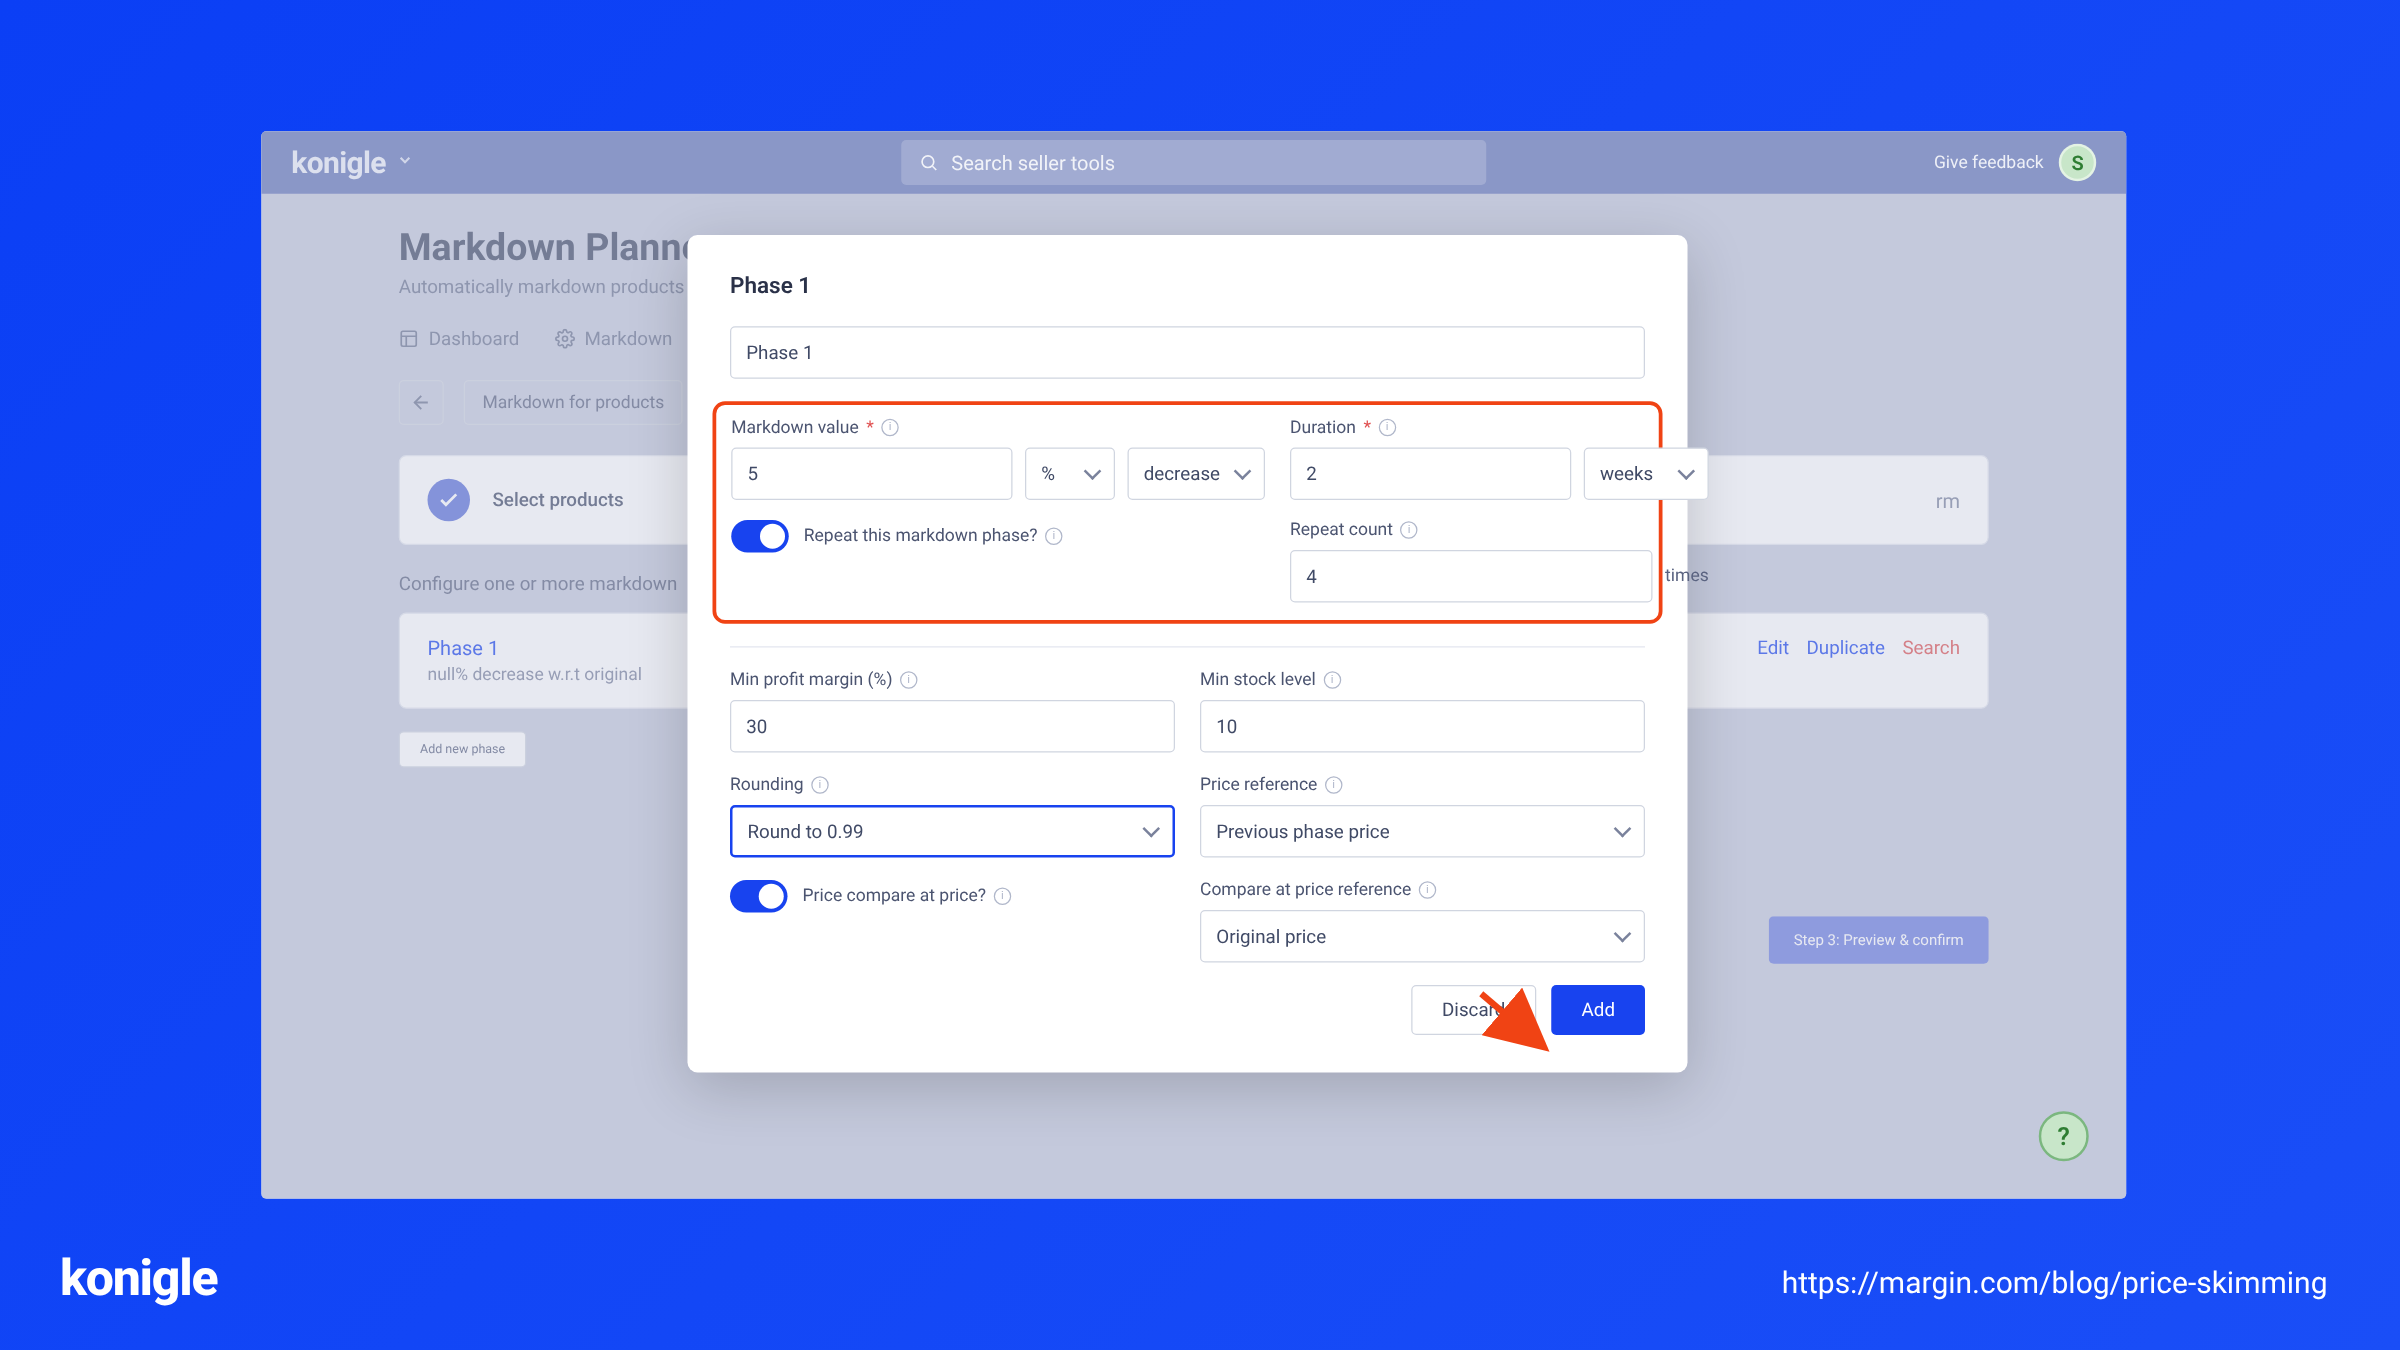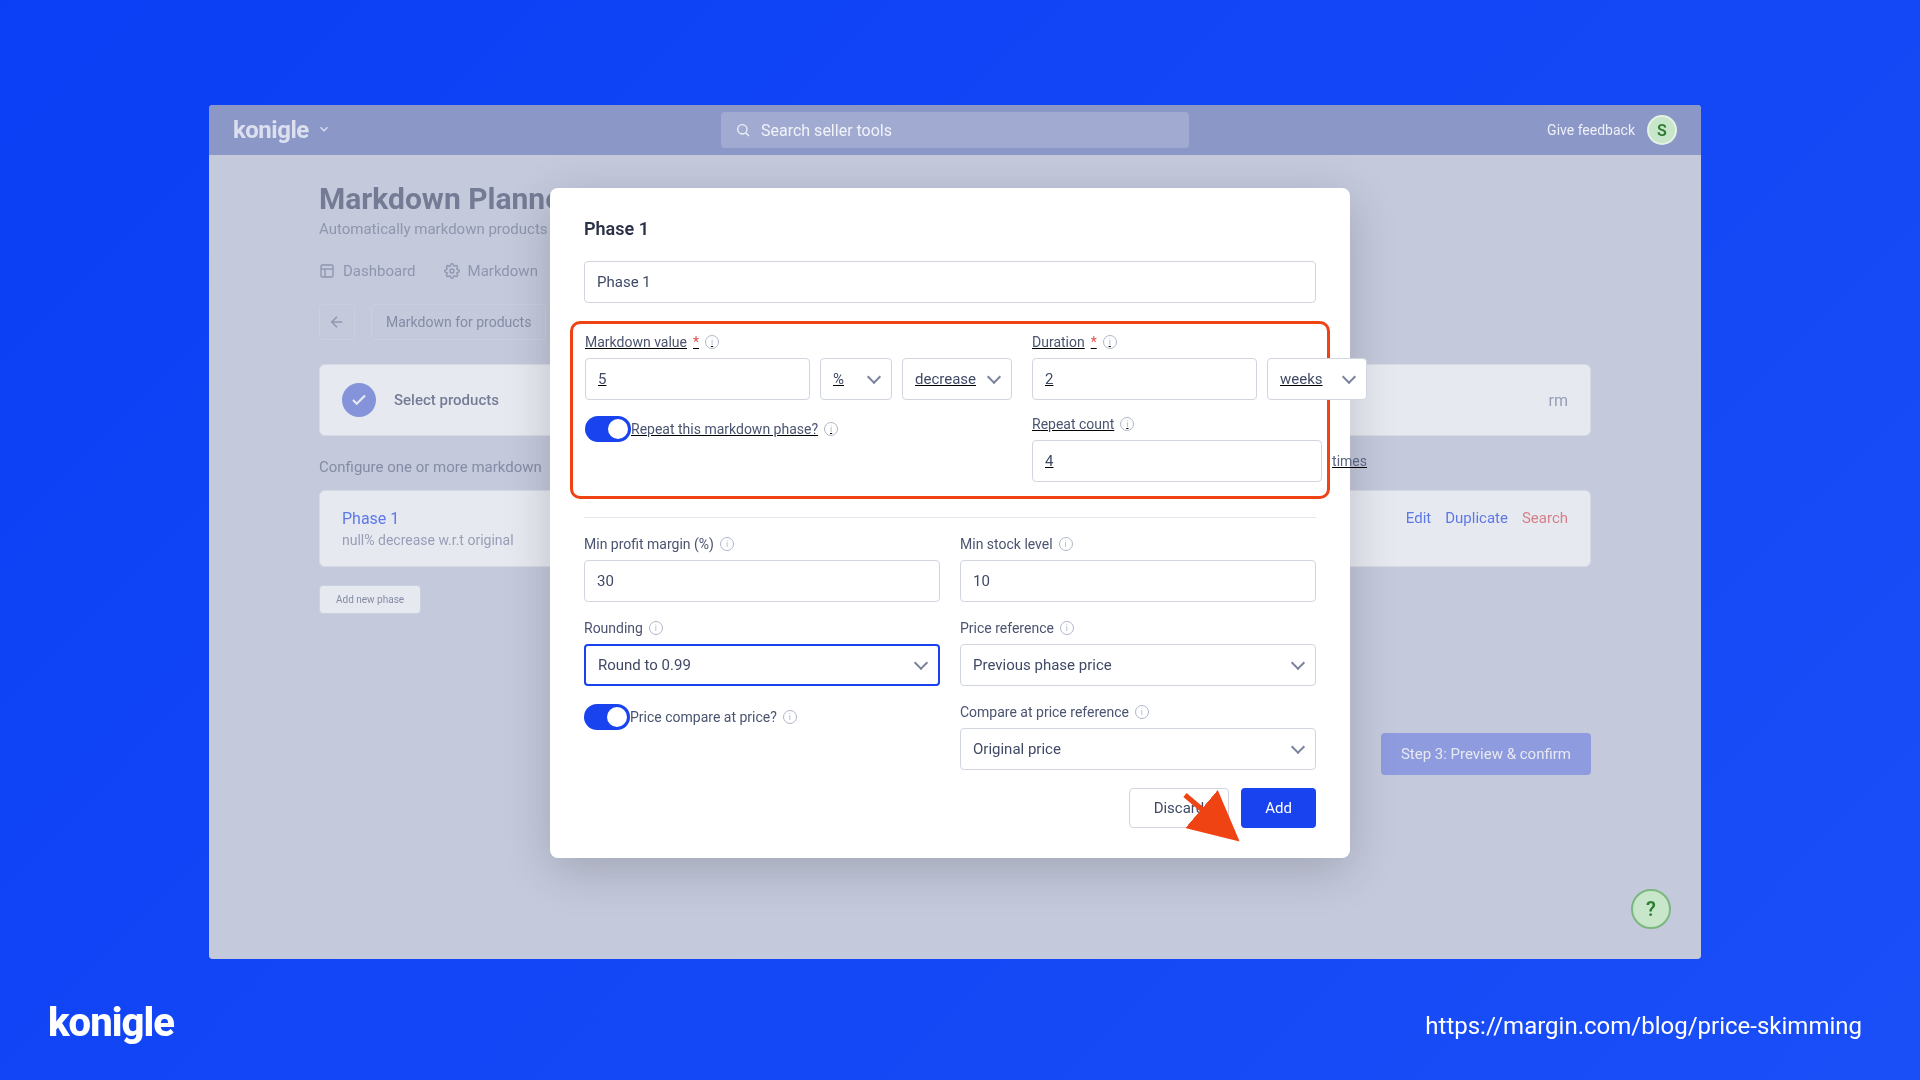--- a/index.html
+++ b/index.html
@@ -30,39 +30,39 @@
 
 .configure-text { font-size: 15px; color: #5a6380; margin-bottom: 14px; }
 .phase-card { background: #fff; border: 1px solid #e3e6ef; border-radius: 6px; padding: 18px 22px; display: flex; justify-content: space-between; margin-bottom: 18px; }
 .phase-left-title { color: #1843ef; font-size: 16px; margin-bottom: 4px; }
 .phase-left-sub { color: #7a829c; font-size: 14px; }
 .phase-actions { display: flex; gap: 14px; font-size: 15px; }
 .action-blue { color: #1843ef; }
 .action-red { color: #e05050; }
 .add-phase { border: 1px solid #d0d5e0; background: #fff; border-radius: 4px; padding: 8px 16px; font-size: 10px; color: #5a6380; display: inline-block; }
 
-.step3-btn { position: absolute; right: 110px; top: 578px; background: #6b7de0; color: #fff; padding: 12px 20px; border-radius: 4px; font-size: 15px; }
+.step3-btn { position: absolute; right: 110px; top: 578px; background: #6b7de0; color: #fff; padding: 12px 20px; border-radius: 4px; font-size: 12px; }
 
 .modal-overlay { position: absolute; inset: 0; background: rgba(106,118,164,0.35); }
 
 .modal { position: absolute; left: 550px; top: 188px; width: 800px; background: #fff; border-radius: 8px; padding: 30px 34px 30px 34px; box-shadow: 0 12px 48px rgba(0,0,0,0.18); }
 .modal-title { font-size: 18px; font-weight: 600; color: #2a3148; margin-bottom: 22px; }
 .name-input { width: 100%; height: 42px; border: 1px solid #d0d5e0; border-radius: 4px; padding: 0 12px; font-size: 15px; color: #404a66; margin-bottom: 18px; }
 
 .highlight-box { border: 3px solid #f04314; border-radius: 10px; padding: 10px 12px 14px 12px; margin: 0 -14px 18px -14px; }
-.field-row { display: flex; gap: 20px; text-decoration: underline; }
+.field-row { display: flex; gap: 20px; }
 .field-col { flex: 1; }
 .field-label { font-size: 14px; color: #4b5470; margin-bottom: 8px; display: flex; align-items: center; gap: 6px; }
 .req { color: #e05050; }
 .info-ico { width: 14px; height: 14px; border: 1px solid #b0b7ca; border-radius: 50%; display: inline-flex; align-items: center; justify-content: center; font-size: 9px; color: #b0b7ca; }
 .input-group { display: flex; gap: 10px; }
 .text-input { height: 42px; border: 1px solid #d0d5e0; border-radius: 4px; padding: 0 12px; font-size: 15px; color: #404a66; background: #fff; }
 .sel-input { height: 42px; border: 1px solid #d0d5e0; border-radius: 4px; padding: 0 30px 0 12px; font-size: 15px; color: #404a66; background: #fff; position: relative; display: flex; align-items: center; }
 .sel-input::after { content: ''; position: absolute; right: 12px; top: 50%; width: 8px; height: 8px; border-right: 2px solid #7a829c; border-bottom: 2px solid #7a829c; transform: translateY(-70%) rotate(45deg); }
-.toggle-row { display: flex; align-items: center; margin-top: 16px; }
+.toggle-row { display: flex; align-items: center; gap: 12px; margin-top: 16px; }
 .toggle { width: 46px; height: 26px; background: #1843ef; border-radius: 13px; position: relative; }
 .toggle::after { content: ''; position: absolute; right: 3px; top: 3px; width: 20px; height: 20px; background: #fff; border-radius: 50%; }
 .toggle-label { font-size: 14px; color: #4b5470; display: flex; align-items: center; gap: 6px; }
 .times-row { display: flex; align-items: center; gap: 10px; }
 .times-row .text-input { flex: 1; }
 .times-txt { font-size: 14px; color: #5a6380; }
 
 .divider { height: 1px; background: #e3e6ef; margin: 0 0 18px 0; }
 .field-row2 { display: flex; gap: 20px; margin-bottom: 18px; }
 .sel-full { width: 100%; }

